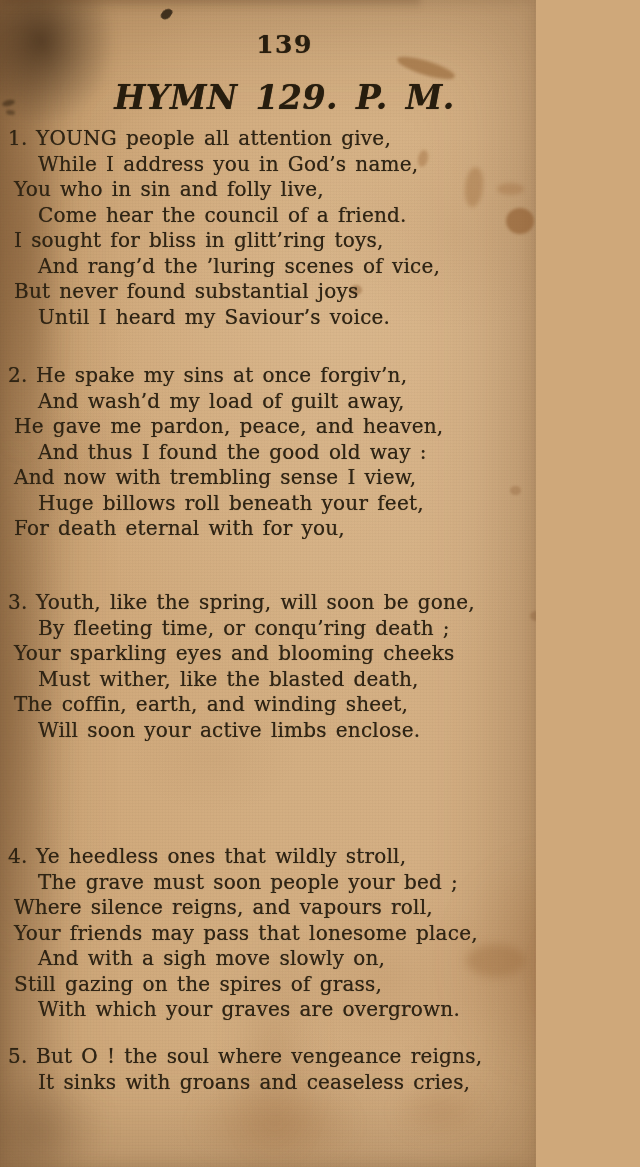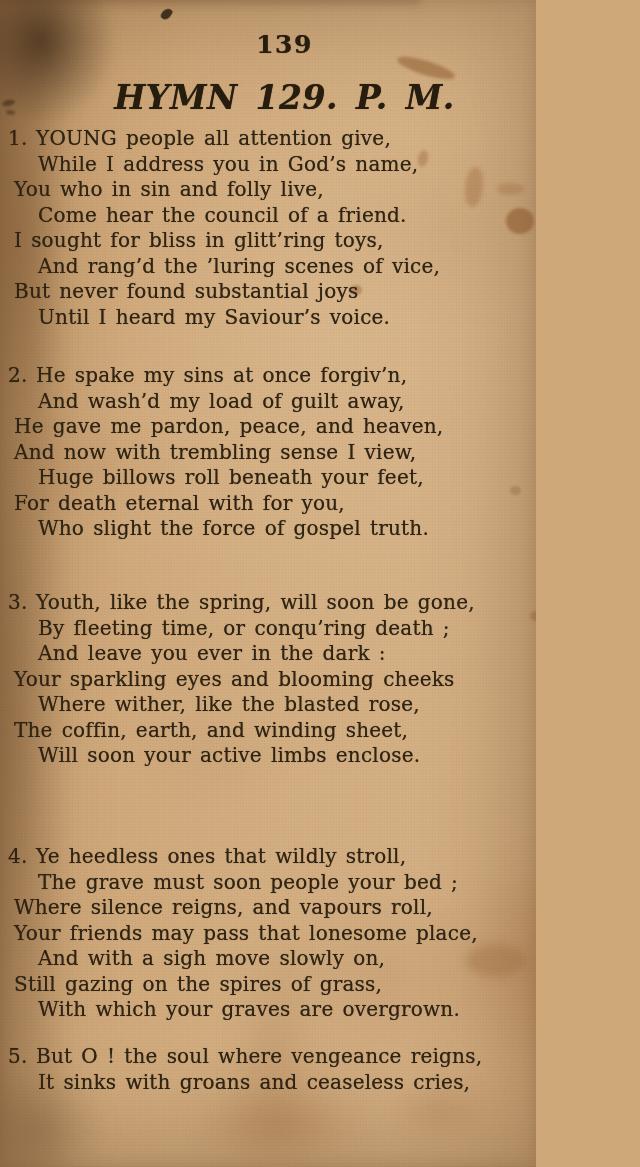--- a/index.html
+++ b/index.html
@@ -118,32 +118,31 @@
       <div class="line">I sought for bliss in glitt’ring toys,</div>
       <div class="line indent">And rang’d the ’luring scenes of vice,</div>
       <div class="line">But never found substantial joys</div>
       <div class="line indent">Until I heard my Saviour’s voice.</div>
     </div>
 
     <div class="verse v2">
       <div class="line first"><span class="vnum">2.</span><span>He spake my sins at once forgiv’n,</span></div>
       <div class="line indent">And wash’d my load of guilt away,</div>
       <div class="line">He gave me pardon, peace, and heaven,</div>
+      <div class="line indent">And thus I found the good old way :</div>
       <div class="line">And now with trembling sense I view,</div>
       <div class="line indent">Huge billows roll beneath your feet,</div>
       <div class="line">For death eternal with for you,</div>
-      <div class="line indent">Who slight the force of gospel truth.</div>
     </div>
 
     <div class="verse v3">
       <div class="line first"><span class="vnum">3.</span><span>Youth, like the spring, will soon be gone,</span></div>
       <div class="line indent">By fleeting time, or conqu’ring death ;</div>
-      <div class="line indent">And leave you ever in the dark :</div>
       <div class="line">Your sparkling eyes and blooming cheeks</div>
-      <div class="line indent">Where wither, like the blasted rose,</div>
+      <div class="line indent">Must wither, like the blasted death,</div>
       <div class="line">The coffin, earth, and winding sheet,</div>
       <div class="line indent">Will soon your active limbs enclose.</div>
     </div>
 
     <div class="verse v4">
       <div class="line first"><span class="vnum">4.</span><span>Ye heedless ones that wildly stroll,</span></div>
       <div class="line indent">The grave must soon people your bed ;</div>
       <div class="line">Where silence reigns, and vapours roll,</div>
       <div class="line">Your friends may pass that lonesome place,</div>
       <div class="line indent">And with a sigh move slowly on,</div>

